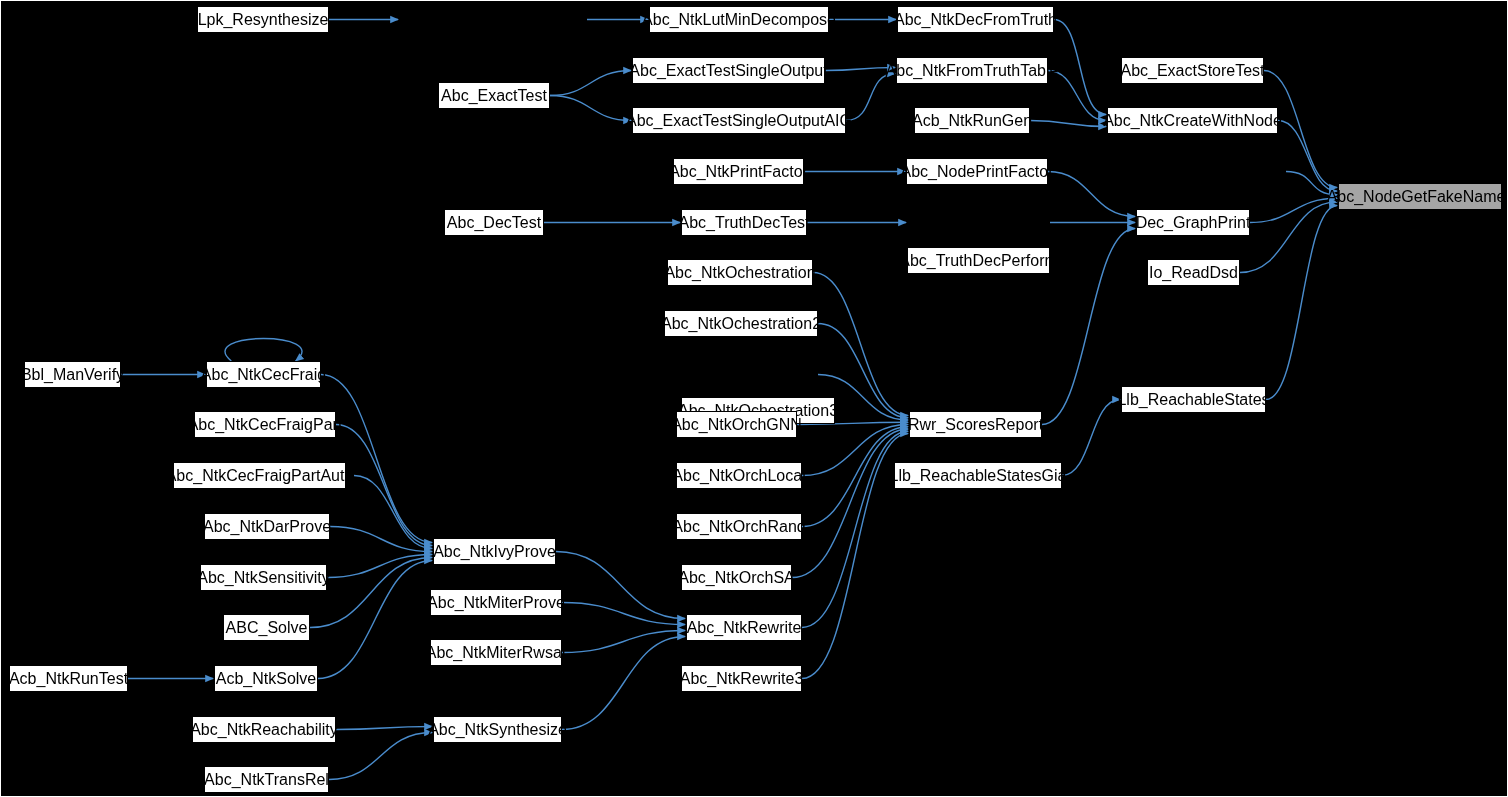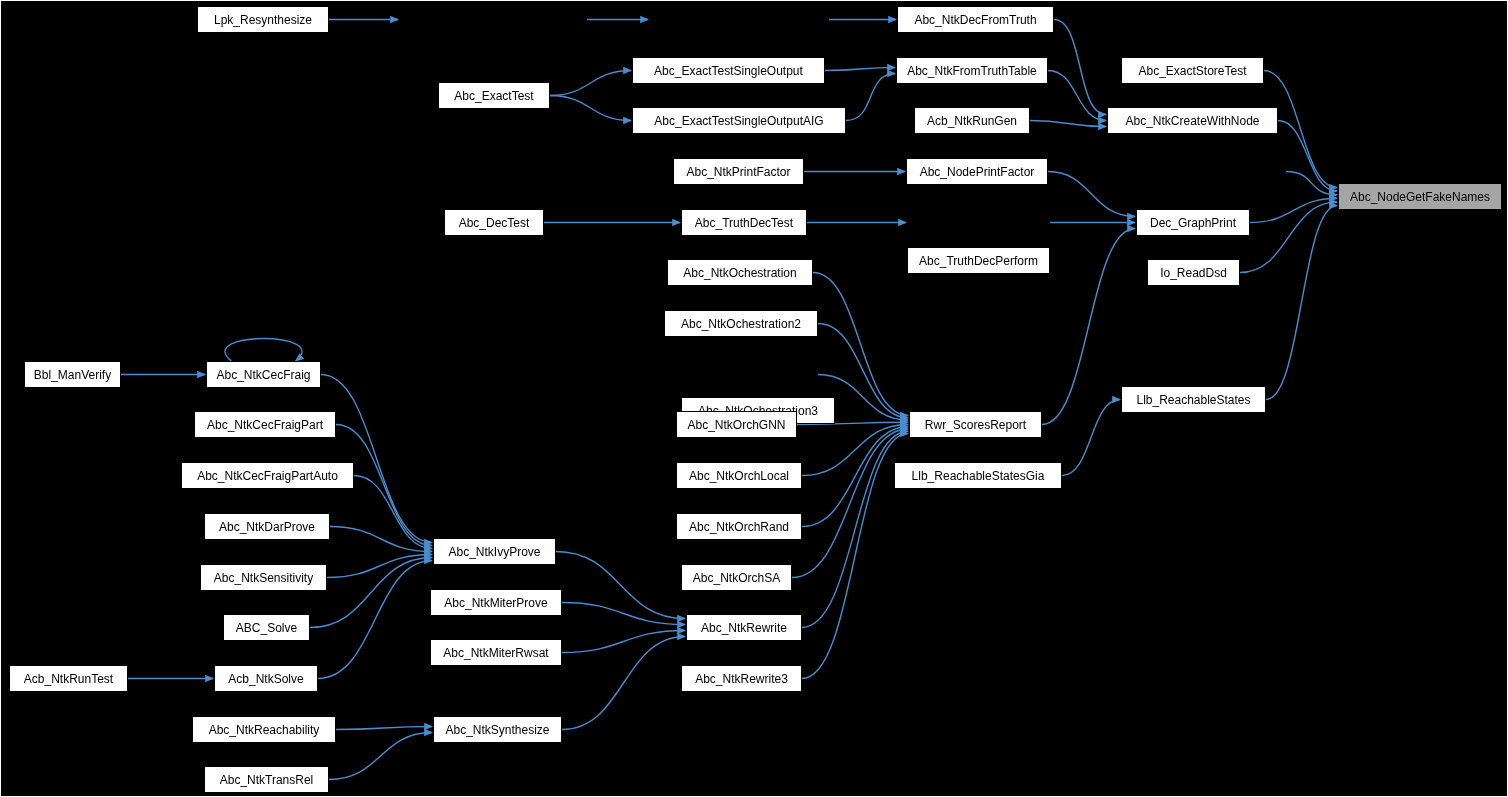--- a/index.html
+++ b/index.html
@@ -31,21 +31,21 @@
   .node {
     position: absolute;
     box-sizing: border-box;
     display: flex;
     align-items: center;
     justify-content: center;
     background: var(--node-fill, #fff);
     color: var(--node-text, #000);
     border: 1px solid var(--node-border, #000);
     font-family: "Liberation Sans", sans-serif;
-    font-size: 12px;
+    font-size: 16px;
     line-height: 1;
     white-space: nowrap;
     cursor: pointer;
   }
   .node.highlight {
     background: var(--highlight-fill, #a5a5a5);
     cursor: default;
   }
   .edge {
     fill: none;
@@ -107,20 +107,21 @@
       <path d="M 127 677.5 C 169.5 677.5, 169.5 677.5, 212 677.5" class="edge" marker-end="url(#arrowhead)"></path>
       <path d="M 555 550.5 C 619.5 550.5, 619.5 617.5, 684 617.5" class="edge" marker-end="url(#arrowhead)"></path>
       <path d="M 561 601.5 C 622.5 601.5, 622.5 623.5, 684 623.5" class="edge" marker-end="url(#arrowhead)"></path>
       <path d="M 561 651.5 C 622.5 651.5, 622.5 629.5, 684 629.5" class="edge" marker-end="url(#arrowhead)"></path>
       <path d="M 561 728.5 C 622.5 728.5, 622.5 635.5, 684 635.5" class="edge" marker-end="url(#arrowhead)"></path>
       <path d="M 335 728.5 C 383 728.5, 383 725.5, 431 725.5" class="edge" marker-end="url(#arrowhead)"></path>
       <path d="M 328 778.5 C 379.5 778.5, 379.5 731.5, 431 731.5" class="edge" marker-end="url(#arrowhead)"></path>
     </svg>
   <div id="nodes-layer">
       <div class="node" style="left: 196px; top: 5px; width: 132px; height: 27px;">Lpk_Resynthesize</div>
+      <div class="node" style="left: 648px; top: 5px; width: 180px; height: 27px;">Abc_NtkLutMinDecompose</div>
       <div class="node" style="left: 896px; top: 5px; width: 157px; height: 27px;">Abc_NtkDecFromTruth</div>
       <div class="node" style="left: 631px; top: 56px; width: 193px; height: 27px;">Abc_ExactTestSingleOutput</div>
       <div class="node" style="left: 895px; top: 56px; width: 152px; height: 27px;">Abc_NtkFromTruthTable</div>
       <div class="node" style="left: 1120px; top: 56px; width: 143px; height: 27px;">Abc_ExactStoreTest</div>
       <div class="node" style="left: 437px; top: 81px; width: 112px; height: 27px;">Abc_ExactTest</div>
       <div class="node" style="left: 631px; top: 106px; width: 214px; height: 27px;">Abc_ExactTestSingleOutputAIG</div>
       <div class="node" style="left: 913px; top: 106px; width: 116px; height: 27px;">Acb_NtkRunGen</div>
       <div class="node" style="left: 1106px; top: 106px; width: 171px; height: 27px;">Abc_NtkCreateWithNode</div>
       <div class="node" style="left: 672px; top: 157px; width: 131px; height: 27px;">Abc_NtkPrintFactor</div>
       <div class="node" style="left: 905px; top: 157px; width: 142px; height: 27px;">Abc_NodePrintFactor</div>
@@ -132,21 +133,21 @@
       <div class="node" style="left: 666px; top: 258px; width: 146px; height: 27px;">Abc_NtkOchestration</div>
       <div class="node" style="left: 1146px; top: 258px; width: 93px; height: 27px;">Io_ReadDsd</div>
       <div class="node" style="left: 663px; top: 309px; width: 154px; height: 27px;">Abc_NtkOchestration2</div>
       <div class="node" style="left: 23px; top: 360px; width: 97px; height: 27px;">Bbl_ManVerify</div>
       <div class="node" style="left: 205px; top: 360px; width: 115px; height: 27px;">Abc_NtkCecFraig</div>
       <div class="node" style="left: 680px; top: 360px; width: 154px; height: 27px; margin-top: 36px;">Abc_NtkOchestration3</div>
       <div class="node" style="left: 1120px; top: 385px; width: 145px; height: 27px; text-align: center;">Llb_ReachableStates</div>
       <div class="node" style="left: 193px; top: 410px; width: 142px; height: 27px;">Abc_NtkCecFraigPart</div>
       <div class="node" style="left: 675px; top: 410px; width: 121px; height: 27px;">Abc_NtkOrchGNN</div>
       <div class="node" style="left: 908px; top: 410px; width: 133px; height: 27px;">Rwr_ScoresReport</div>
-      <div class="node" style="left: 180px; top: 461px; width: 173px; height: 27px;">Abc_NtkCecFraigPartAuto</div>
+      <div class="node" style="left: 172px; top: 461px; width: 173px; height: 27px;">Abc_NtkCecFraigPartAuto</div>
       <div class="node" style="left: 675px; top: 461px; width: 126px; height: 27px;">Abc_NtkOrchLocal</div>
       <div class="node" style="left: 893px; top: 461px; width: 168px; height: 27px;">Llb_ReachableStatesGia</div>
       <div class="node" style="left: 203px; top: 512px; width: 126px; height: 27px;">Abc_NtkDarProve</div>
       <div class="node" style="left: 675px; top: 512px; width: 126px; height: 27px;">Abc_NtkOrchRand</div>
       <div class="node" style="left: 432px; top: 537px; width: 123px; height: 27px;">Abc_NtkIvyProve</div>
       <div class="node" style="left: 199px; top: 563px; width: 127px; height: 27px;">Abc_NtkSensitivity</div>
       <div class="node" style="left: 680px; top: 563px; width: 111px; height: 27px;">Abc_NtkOrchSA</div>
       <div class="node" style="left: 429px; top: 588px; width: 132px; height: 27px;">Abc_NtkMiterProve</div>
       <div class="node" style="left: 222px; top: 613px; width: 87px; height: 27px;">ABC_Solve</div>
       <div class="node" style="left: 685px; top: 613px; width: 116px; height: 27px;">Abc_NtkRewrite</div>

